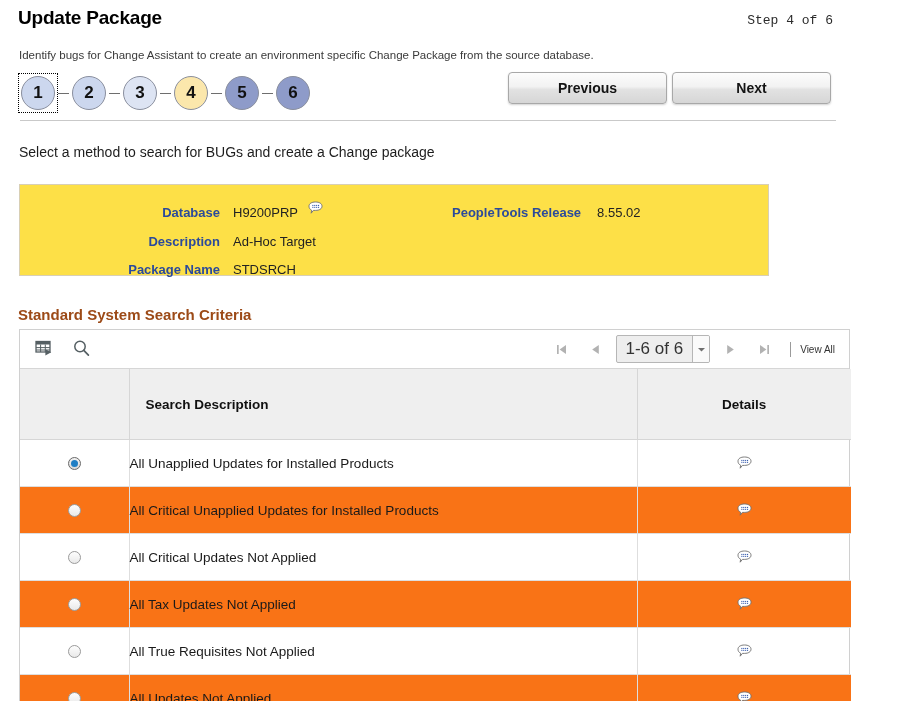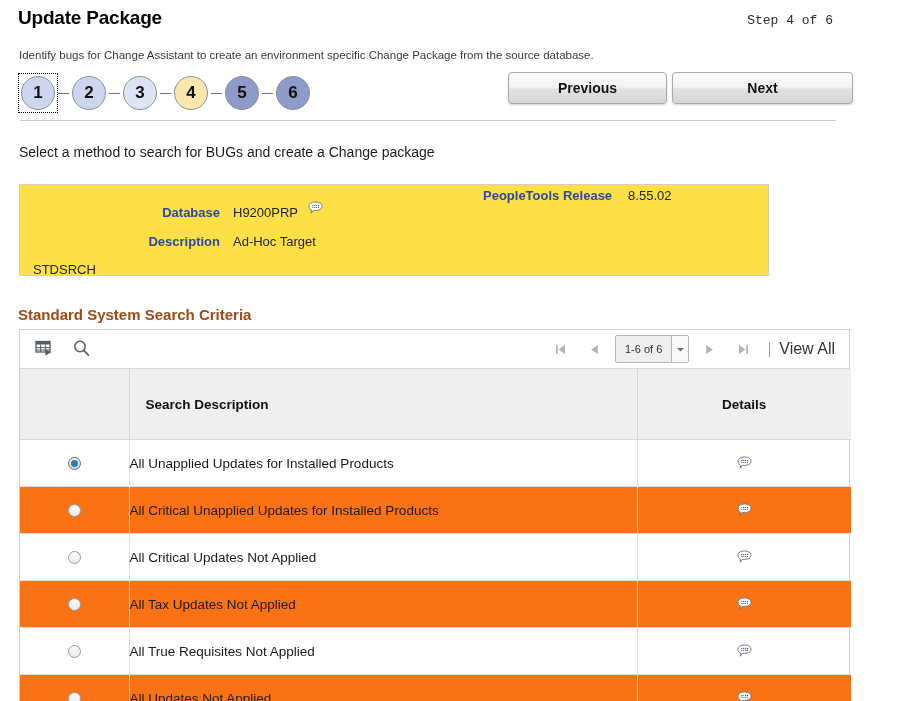--- a/index.html
+++ b/index.html
@@ -101,21 +101,21 @@
     background: linear-gradient(to bottom, #fcfcfc 0%, #f2f2f2 45%, #e2e2e2 55%, #d6d6d6 100%);
     box-shadow: 0 1px 2px rgba(0,0,0,0.18);
     font-size: 14px;
     font-weight: bold;
     font-family: "Liberation Sans", sans-serif;
     color: #141414;
     cursor: pointer;
     padding: 0;
   }
   #btn-previous { left: 508px; width: 159px; }
-  #btn-next     { left: 672px; width: 181px; }
+  #btn-next     { left: 672px; width: 159px; }
 
   
   .hr-main {
     position: absolute;
     left: 20px;
     top: 120px;
     width: 816px;
     height: 1px;
     background: #c9c9c9;
   }
@@ -157,25 +157,24 @@
   }
   #row-database    { left: 0; top: 17px; }
   #row-description { left: 0; top: 46px; }
   #row-package     { left: 0; top: 74px; }
   .lbl-col { width: 200px; }
   .val-col { margin-left: 13px; }
 
   #row-pt {
     position: absolute;
     left: 432px;
-    top: 0;
+    top: 17px;
     height: 20px;
     display: flex;
     align-items: center;
-    margin-left: 31px;
   }
   #row-pt .info-label { text-align: left; }
   #pt-value { margin-left: 16px; }
 
   
   .section-title {
     position: absolute;
     left: 18px;
     top: 306px;
     font-size: 15px;
@@ -234,41 +233,41 @@
     display: flex;
     align-items: stretch;
     border-radius: 2px;
     overflow: hidden;
     margin: 0 3px;
   }
   .pg-box-text {
     padding: 0 9px;
     display: flex;
     align-items: center;
-    font-size: 11px;
+    font-size: 17px;
     color: #333;
     white-space: nowrap;
   }
   .pg-box-arrow {
     width: 16px;
     border-left: 1px solid #b6b6b6;
     background: #fafafa;
     display: flex;
     align-items: center;
     justify-content: center;
     cursor: pointer;
   }
   .pg-sep {
     width: 1px;
     height: 15px;
     background: #9a9a9a;
     margin: 0 9px;
   }
   .view-all {
-    font-size: 16px;
+    font-size: 10px;
     color: #333;
     cursor: pointer;
     padding-right: 6px;
     white-space: nowrap;
   }
 
   table.crit {
     width: 100%;
     border-collapse: collapse;
     table-layout: fixed;
@@ -395,20 +394,21 @@
       </svg>
     </span>
   </div>
 
   <div class="info-row" id="row-description">
     <span class="info-label lbl-col">Description</span>
     <span class="info-value val-col">Ad-Hoc Target</span>
   </div>
 
   <div class="info-row" id="row-package">
+    <span class="info-label lbl-col">Package Name</span>
     <span class="info-value val-col">STDSRCH</span>
   </div>
 
   <div id="row-pt">
     <span class="info-label">PeopleTools Release</span>
     <span class="info-value" id="pt-value">8.55.02</span>
   </div>
 </div>
 
 <div class="section-title">Standard System Search Criteria</div>

